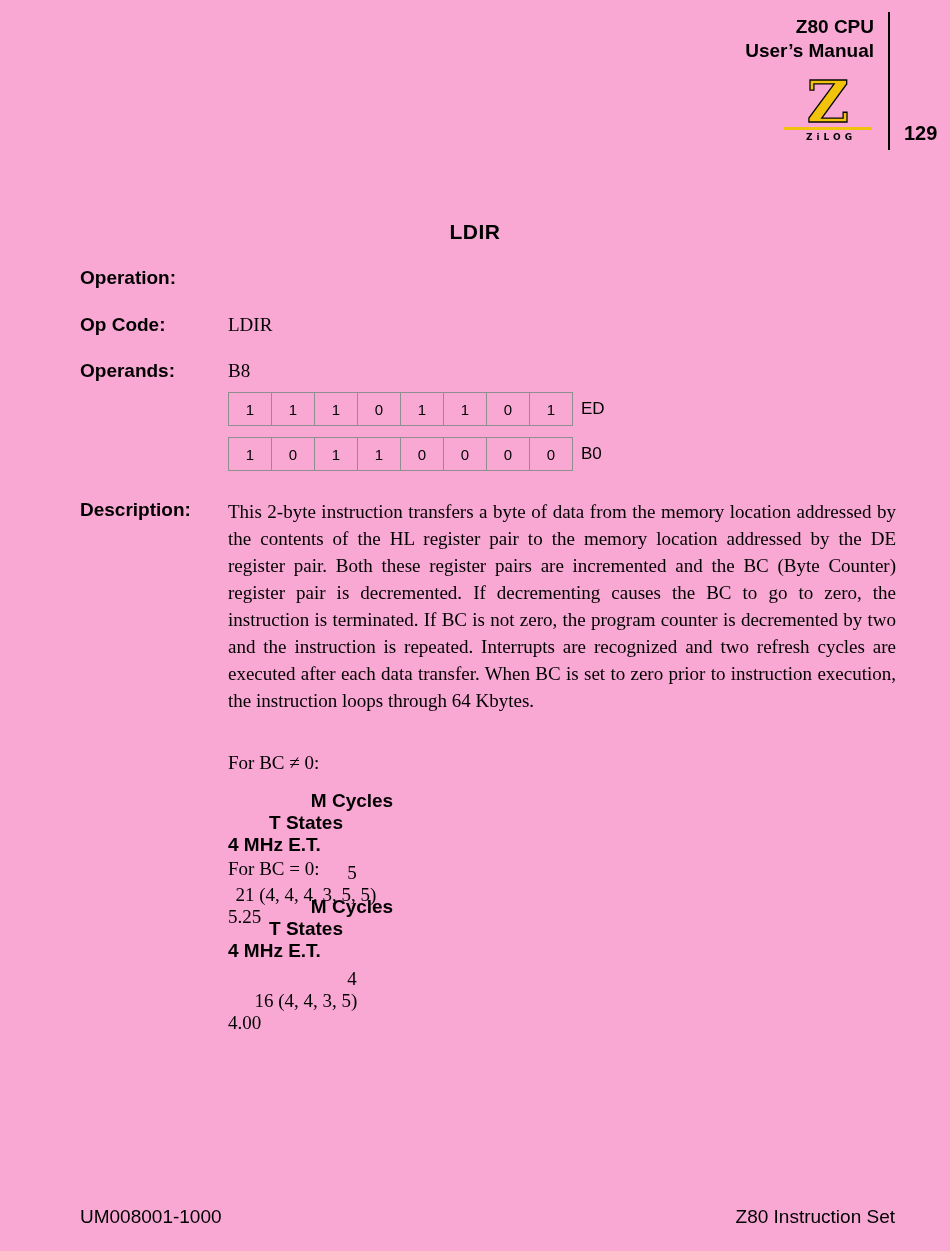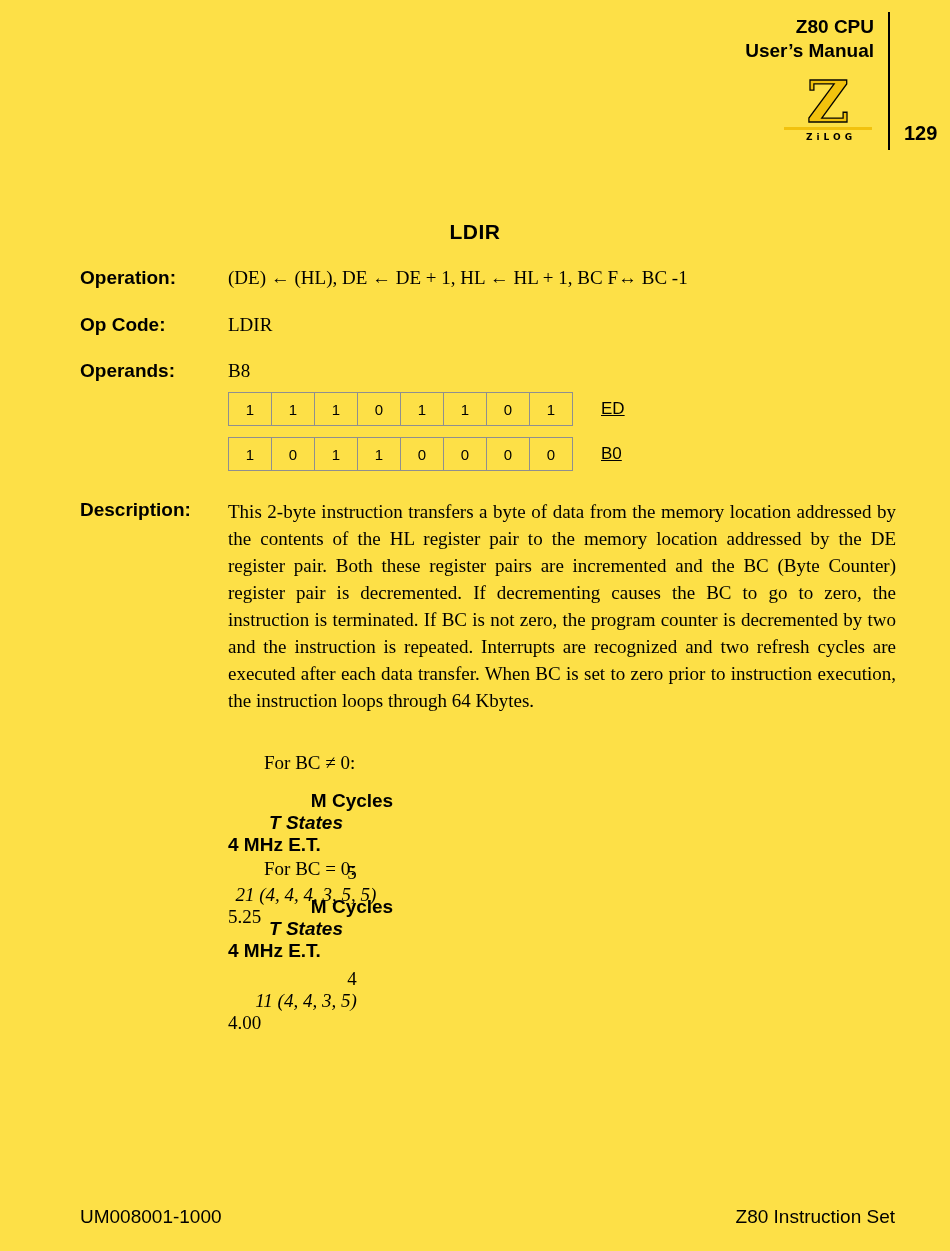--- a/index.html
+++ b/index.html
@@ -1,21 +1,21 @@
 <!DOCTYPE html>
 <html><head>
 <meta charset="utf-8">
 <style>
   * { margin:0; padding:0; box-sizing:border-box; }
   html,body { background:#ffffff; }
   .page {
     position:relative;
     width:950px; height:1251px;
     margin:0 auto;
-    background:#fde047;
+    background:#f9a8d4;
     color:#000;
     font-family:"Liberation Serif", serif;
     overflow:hidden;
   }
   .abs { position:absolute; }
   .sansb { font-family:"Liberation Sans", sans-serif; font-weight:bold; }
   .sans  { font-family:"Liberation Sans", sans-serif;text-align:center; }
 
   
   .hdr-product { top:16px; right:76px; font-size:19px; text-align:right; }
@@ -41,42 +41,42 @@
   .bit-cells { display:flex; }
   .bit {
     width:44px; height:34px;
     border:1px solid #8f8f8f;
     margin-left:-1px;
     display:flex; align-items:center; justify-content:center;
     font-family:"Liberation Sans", sans-serif;
     font-size:15px;
   }
   .bit:first-child { margin-left:0; }
-  .hex-label { margin-left:28px; font-family:"Liberation Sans", sans-serif; font-size:17px;text-decoration:underline; }
+  .hex-label { margin-left:8px; font-family:"Liberation Sans", sans-serif; font-size:17px; }
 
   
   .desc-label { top:499px; left:80px; }
   .desc-text  {
     top:498px; left:228px; width:668px;
     font-size:19px; line-height:27px;
     text-align:justify;
   }
 
   
-  .bc-cond { font-size:19px; left:228px;margin-left:36px; }
+  .bc-cond { font-size:19px; left:228px; }
   .bc-cond-1 { top:752px; }
   .bc-cond-2 { top:858px; }
   .timing { left:228px; width:600px; }
   .timing-1 { top:790px; }
   .timing-2 { top:896px; }
   .t-row { display:flex;flex-direction:column; }
   .t-head { font-family:"Liberation Sans", sans-serif; font-weight:bold; font-size:19px; }
   .t-vals { font-size:19px; margin-top:6px; }
   .tc1 { width:188px; margin-left:30px; text-align:center; }
-  .tc2 { width:156px; text-align:center;font-style:italic; }
+  .tc2 { width:156px; text-align:center; }
   .tc3 { width:198px; text-align:left; }
 
   
   .cond-heading { top:970px; left:80px; font-size:19px; }
   .cond-list { top:1003px; left:228px; font-size:19px; line-height:21px; }
 
   
   .footer-left  { top:1206px; left:80px;  font-size:19px; }
   .footer-right { top:1206px; right:55px; font-size:19px; }
 </style>
@@ -94,21 +94,20 @@
     <svg width="92" height="70" viewBox="0 0 92 70">
       <text x="46" y="50" text-anchor="middle" font-family="DejaVu Serif, serif" font-size="58" font-weight="bold" fill="#F2C20D" stroke="#000000" stroke-width="1.3">Z</text>
       <rect x="2" y="55" width="88" height="3" fill="#F2C20D"></rect>
       <text x="49" y="68" text-anchor="middle" font-family="DejaVu Sans, sans-serif" font-size="9" font-weight="bold" letter-spacing="4" fill="#000000">ZiLOG</text>
     </svg>
   </div>
 
   <div class="abs sansb doc-title">LDIR</div>
 
   <div class="abs sansb field-label lbl row-operation">Operation:</div>
-  <div class="abs field-value val row-operation">(DE) ← (HL), DE ← DE + 1, HL ← HL + 1, BC F↔ BC -1</div>
 
   <div class="abs sansb field-label lbl row-opcode">Op Code:</div>
   <div class="abs field-value val row-opcode">LDIR</div>
 
   <div class="abs sansb field-label lbl row-operands">Operands:</div>
   <div class="abs field-value val row-operands">B8</div>
 
   <div class="abs opcode-tables">
     <div class="op-row">
       <div class="bit-cells">
@@ -157,21 +156,21 @@
 
   <div class="abs bc-cond bc-cond-2">For BC = 0:</div>
   <div class="abs timing timing-2">
     <div class="t-row t-head">
       <span class="tc1">M Cycles</span>
       <span class="tc2">T States</span>
       <span class="tc3">4 MHz E.T.</span>
     </div>
     <div class="t-row t-vals">
       <span class="tc1">4</span>
-      <span class="tc2">11 (4, 4, 3, 5)</span>
+      <span class="tc2">16 (4, 4, 3, 5)</span>
       <span class="tc3">4.00</span>
     </div>
   </div>
 
 
   <div class="abs sans footer-left">UM008001-1000</div>
   <div class="abs sans footer-right">Z80 Instruction Set</div>
 
 </div>
 

